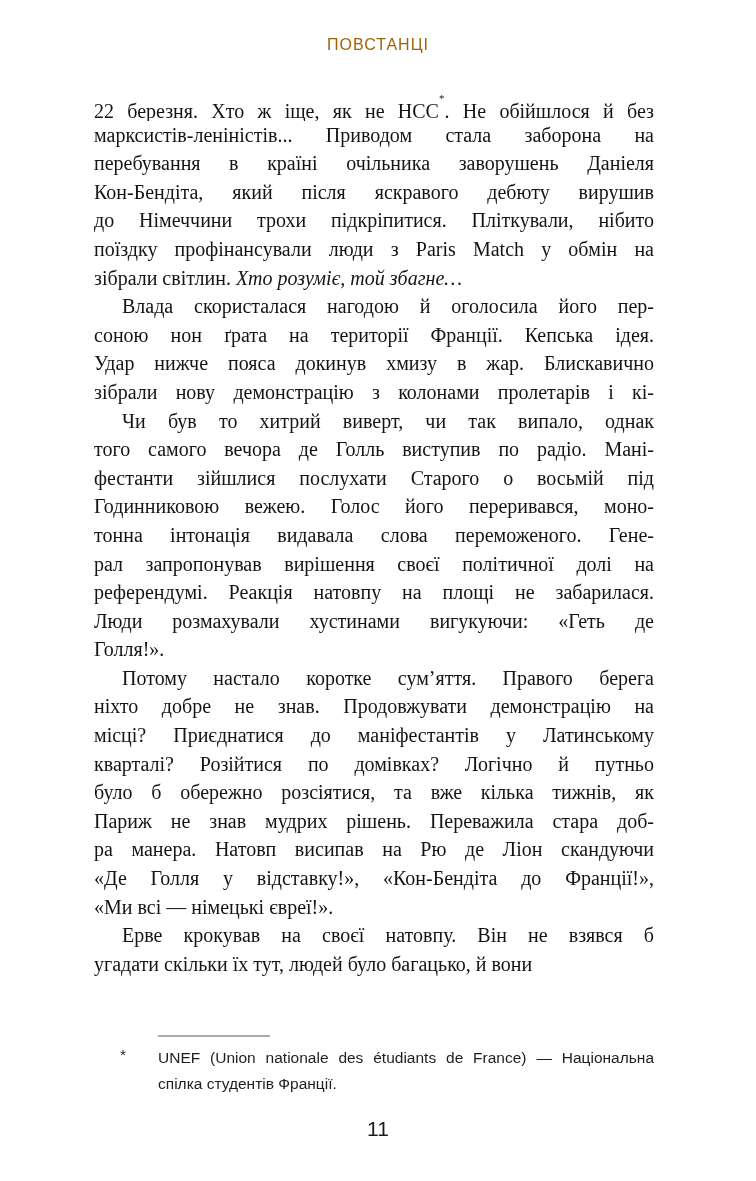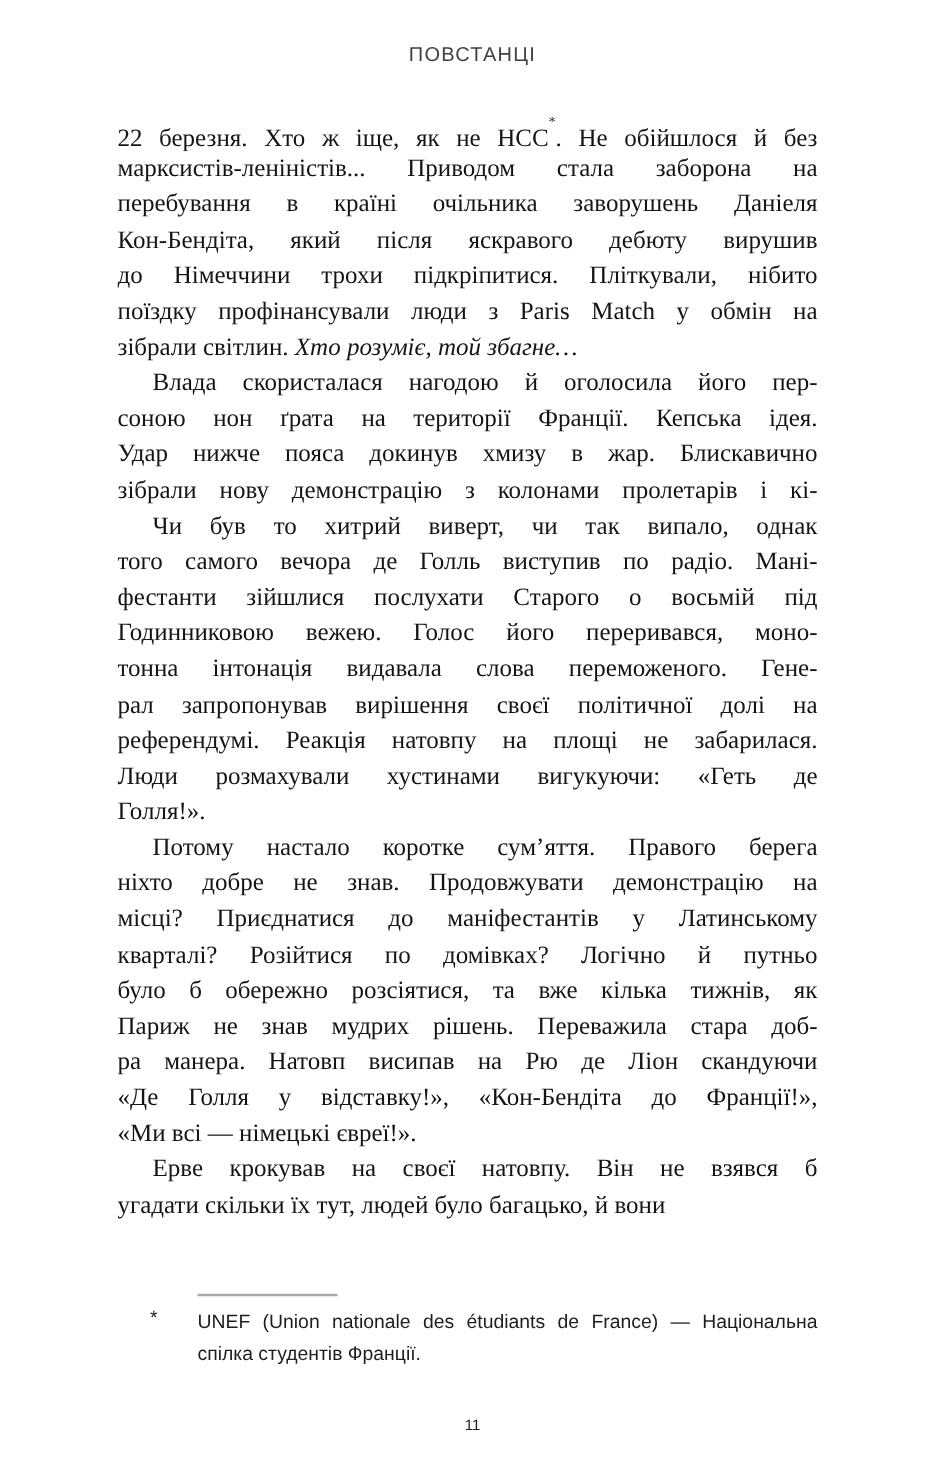--- a/index.html
+++ b/index.html
@@ -10,21 +10,21 @@
     background:#ffffff;
     color:#141414;
     font-family:"Liberation Serif", serif;
     overflow:hidden;
   }
   .running-head {
     position:absolute; top:36px; left:0; right:0;
     text-align:center;
     font-family:"Liberation Sans", sans-serif;
     font-size:16px; letter-spacing:1px;
-    color:#404040;
+    color:#a16207;
   }
   .body-text {
     position:absolute; left:94px; top:92px; width:560px;
   }
   .line {
     font-size:20px;
     line-height:28.6px;
     height:28.6px;
     overflow:hidden;
     text-align:justify;
@@ -54,23 +54,22 @@
   .fn-text { margin-left:38px; }
   .fn-text .line {
     font-size:15.5px;
     line-height:26px;
     height:26px;
   }
   .page-number {
     position:absolute; top:1117px; left:0; right:0;
     text-align:center;
     font-family:Liberation Sans, sans-serif;
-    font-size:12px;
+    font-size:21px;
     color:#1c1c1c;
-    margin-top:16px;
   }
 </style>
 </head>
 <body>
 
 <div class="page">
 
   <div class="running-head">ПОВСТАНЦІ</div>
 
   <main class="body-text">

